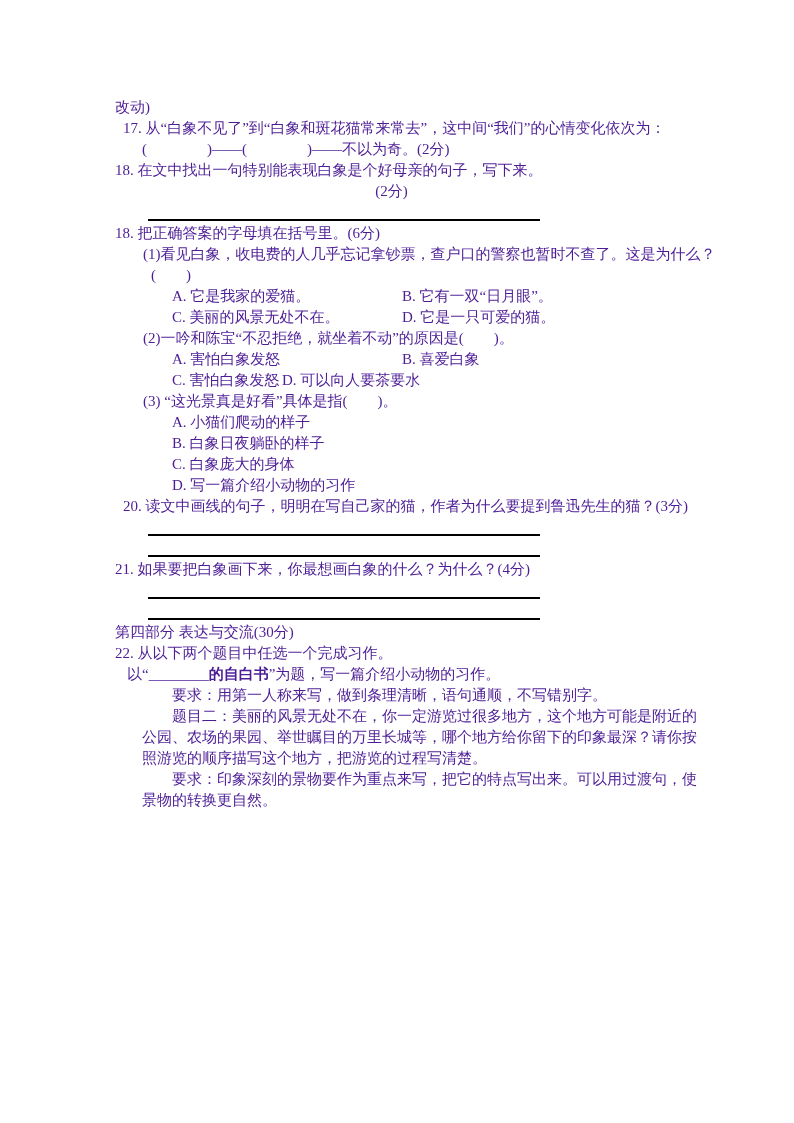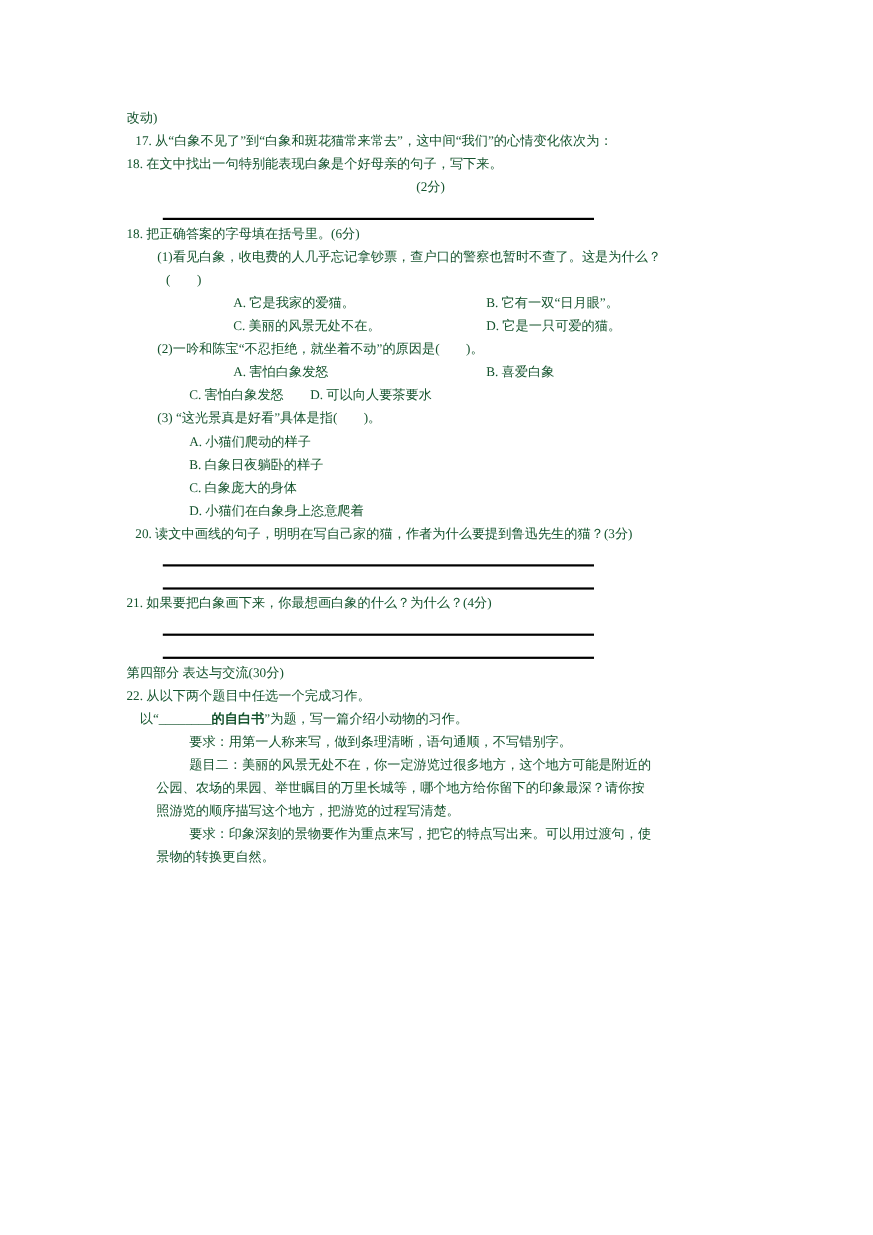--- a/index.html
+++ b/index.html
@@ -5,23 +5,23 @@
   html, body {
     margin: 0;
     padding: 0;
     background: #ffffff;
   }
   .page {
     position: relative;
     width: 794px;
     height: 1123px;
     background: #ffffff;
-    color: #14532d;
+    color: #4c1d95;
     font-family: "Liberation Serif", "DejaVu Serif", serif;
-    font-size: 12px;
+    font-size: 15px;
     overflow: hidden;
   }
   .doc {
     position: absolute;
     left: 115px;
     top: 97px;
     width: 565px;
   }
   .l {
     height: 21px;
@@ -30,62 +30,63 @@
   }
   .ind8   { padding-left: 8px; }
   .ind12  { padding-left: 12px; }
   .ind27  { padding-left: 27px; }
   .ind28  { padding-left: 28px; }
   .ind36  { padding-left: 36px; }
   .ind57  { padding-left: 57px; }
   .right  { text-align: center; padding-right: 12px; }
   .center { text-align: left; }
   .cell   { display: inline-block; vertical-align: top; }
-  .w230   { width: 230px; margin-left: 40px; }
+  .w230   { width: 230px; }
   .w110   { width: 110px; }
   .uline {
     margin-left: 33px;
     width: 392px;
     height: 17px;
     border-bottom: 2px solid #000000;
   }
   .bi {
     font-weight: bold;
   }
 </style>
 </head>
 <body>
 
 <div class="page">
   <div class="doc">
 
     <div class="l">改动)</div>
 
     <div class="l ind8">17. 从“白象不见了”到“白象和斑花猫常来常去”，这中间“我们”的心情变化依次为：</div>
+    <div class="l ind27">(　　　　)——(　　　　)——不以为奇。(2分)</div>
 
     <div class="l">18. 在文中找出一句特别能表现白象是个好母亲的句子，写下来。</div>
     <div class="l right">(2分)</div>
     <div class="l"><div class="uline"></div></div>
 
     <div class="l">18. 把正确答案的字母填在括号里。(6分)</div>
 
     <div class="l ind28">(1)看见白象，收电费的人几乎忘记拿钞票，查户口的警察也暂时不查了。这是为什么？</div>
     <div class="l ind36">(　　)</div>
     <div class="l ind57"><span class="cell w230">A. 它是我家的爱猫。</span><span>B. 它有一双“日月眼”。</span></div>
     <div class="l ind57"><span class="cell w230">C. 美丽的风景无处不在。</span><span>D. 它是一只可爱的猫。</span></div>
 
     <div class="l ind28">(2)一吟和陈宝“不忍拒绝，就坐着不动”的原因是(　　)。</div>
     <div class="l ind57"><span class="cell w230">A. 害怕白象发怒</span><span>B. 喜爱白象</span></div>
     <div class="l ind57"><span class="cell w110">C. 害怕白象发怒</span><span>D. 可以向人要茶要水</span></div>
 
     <div class="l ind28">(3) “这光景真是好看”具体是指(　　)。</div>
     <div class="l ind57">A. 小猫们爬动的样子</div>
     <div class="l ind57">B. 白象日夜躺卧的样子</div>
     <div class="l ind57">C. 白象庞大的身体</div>
-    <div class="l ind57">D. 小猫们在白象身上恣意爬着</div>
+    <div class="l ind57">D. 写一篇介绍小动物的习作</div>
 
     <div class="l ind8">20. 读文中画线的句子，明明在写自己家的猫，作者为什么要提到鲁迅先生的猫？(3分)</div>
     <div class="l"><div class="uline"></div></div>
     <div class="l"><div class="uline"></div></div>
 
     <div class="l">21. 如果要把白象画下来，你最想画白象的什么？为什么？(4分)</div>
     <div class="l"><div class="uline"></div></div>
     <div class="l"><div class="uline"></div></div>
 
     <div class="l center">第四部分 表达与交流(30分)</div>

